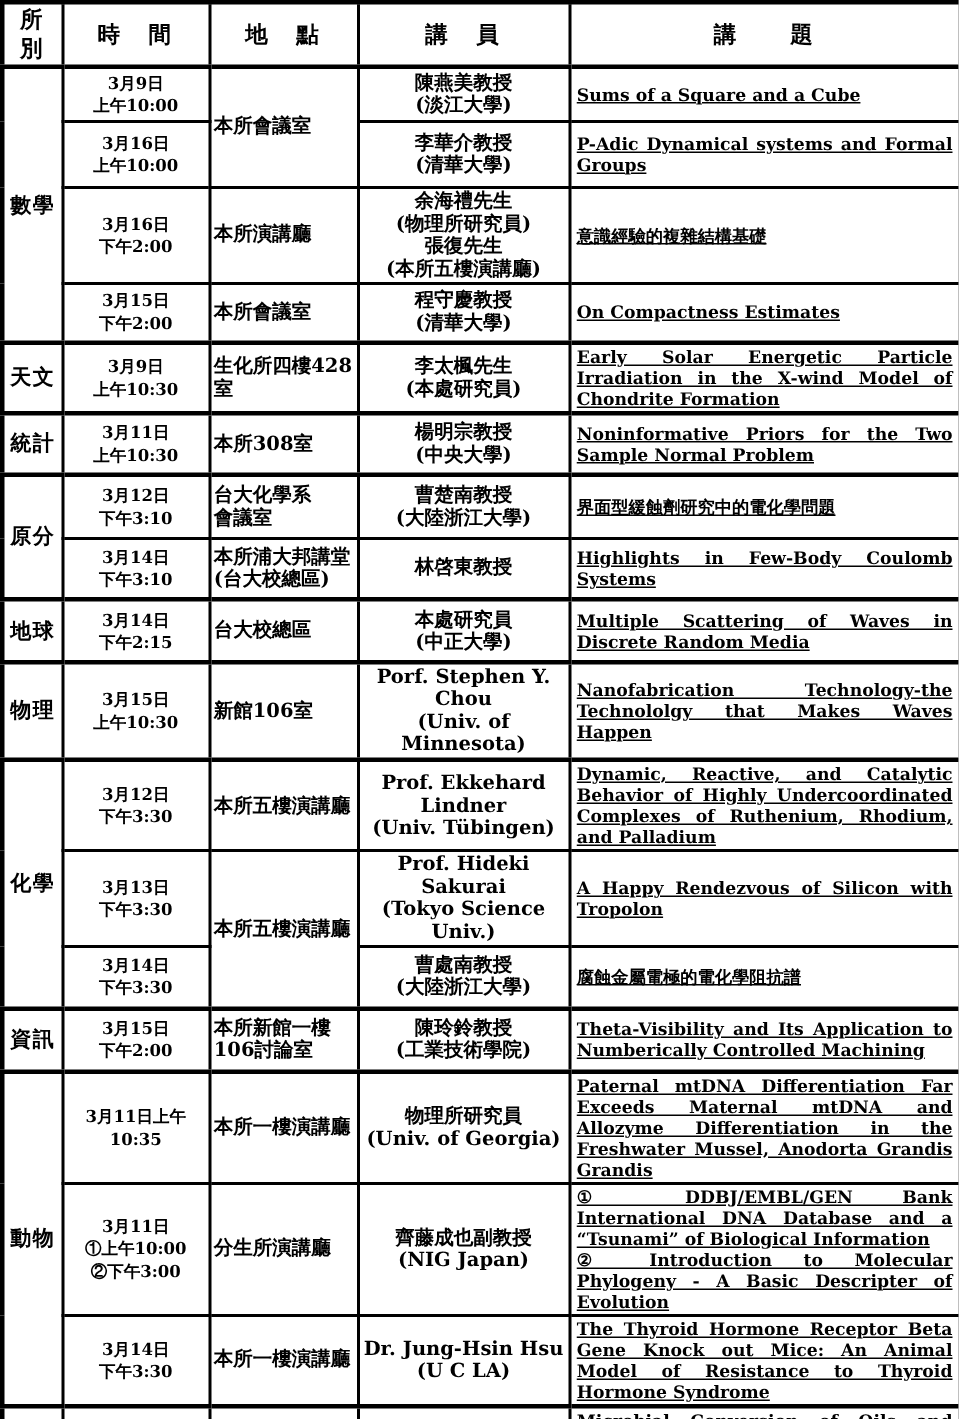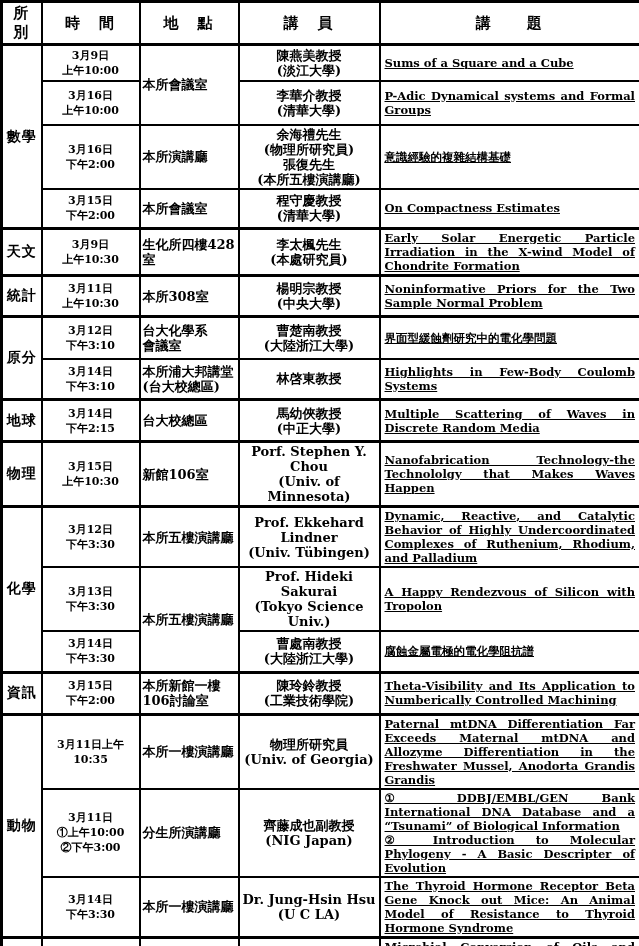--- a/index.html
+++ b/index.html
@@ -110,21 +110,21 @@
 (台大校總區)</td>
     <td class="speaker">林啓東教授</td>
     <td class="topic">Highlights in Few-Body Coulomb Systems</td>
   </tr>
 
   <tr class="sec" style="height:42px">
     <td class="dept">地球</td>
     <td class="time">3月14日
 下午2:15</td>
     <td class="place">台大校總區</td>
-    <td class="speaker">馬幼俠教授
+    <td class="speaker">本處研究員
 (中正大學)</td>
     <td class="topic">Multiple Scattering of Waves in Discrete Random Media</td>
   </tr>
 
   <tr class="sec" style="height:41px">
     <td class="dept">物理</td>
     <td class="time">3月15日
 上午10:30</td>
     <td class="place">新館106室</td>
     <td class="speaker">Porf. Stephen Y. Chou

